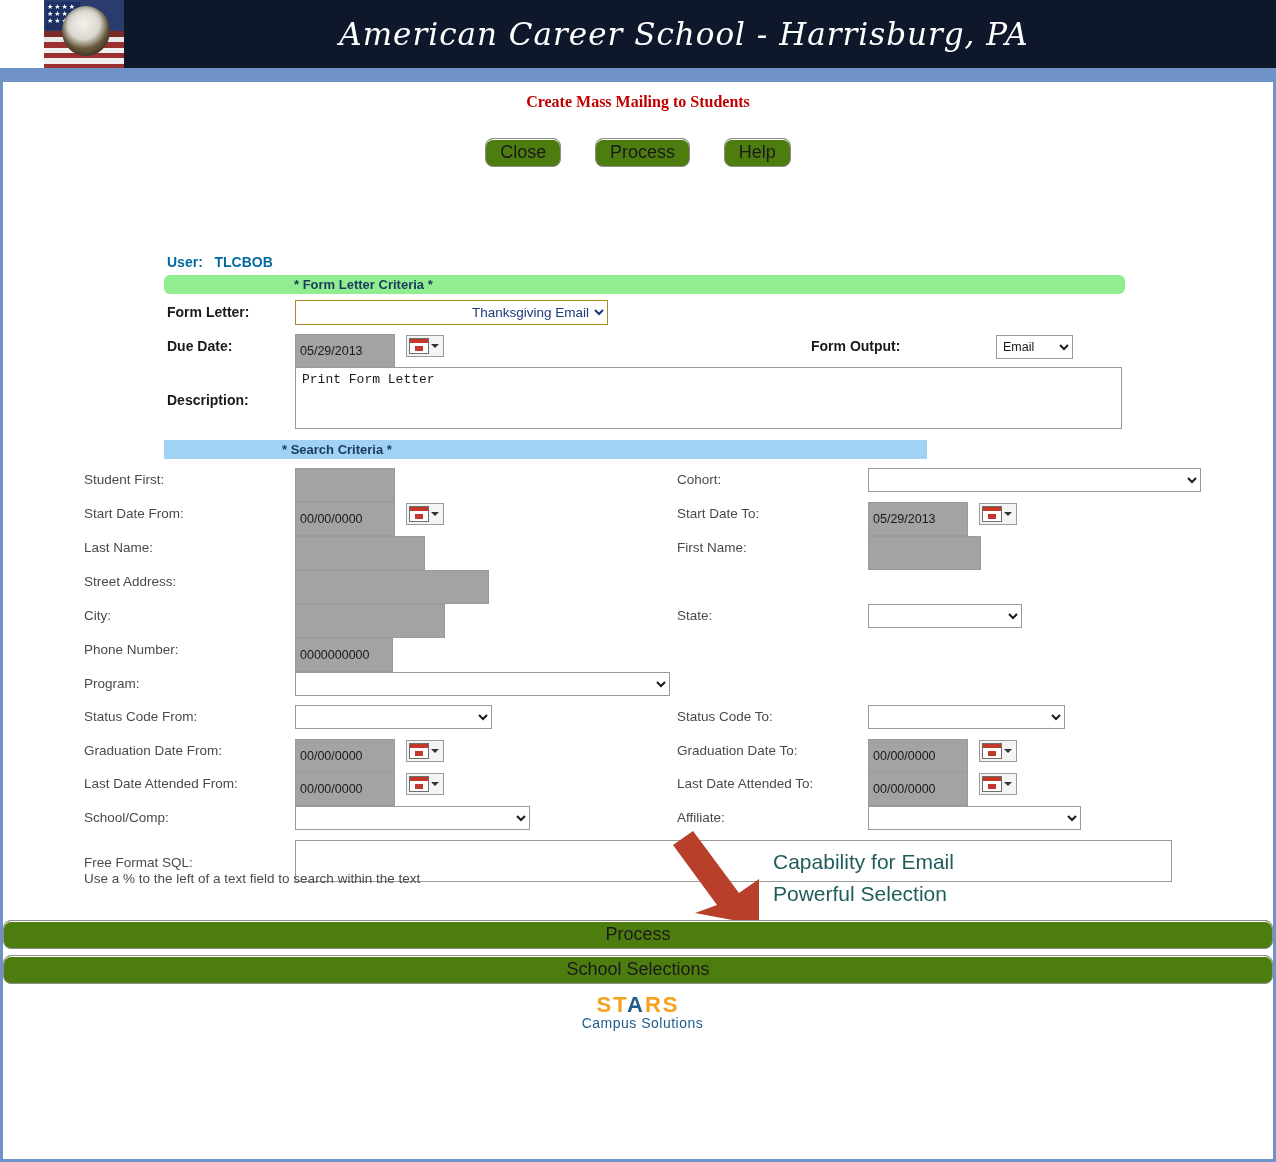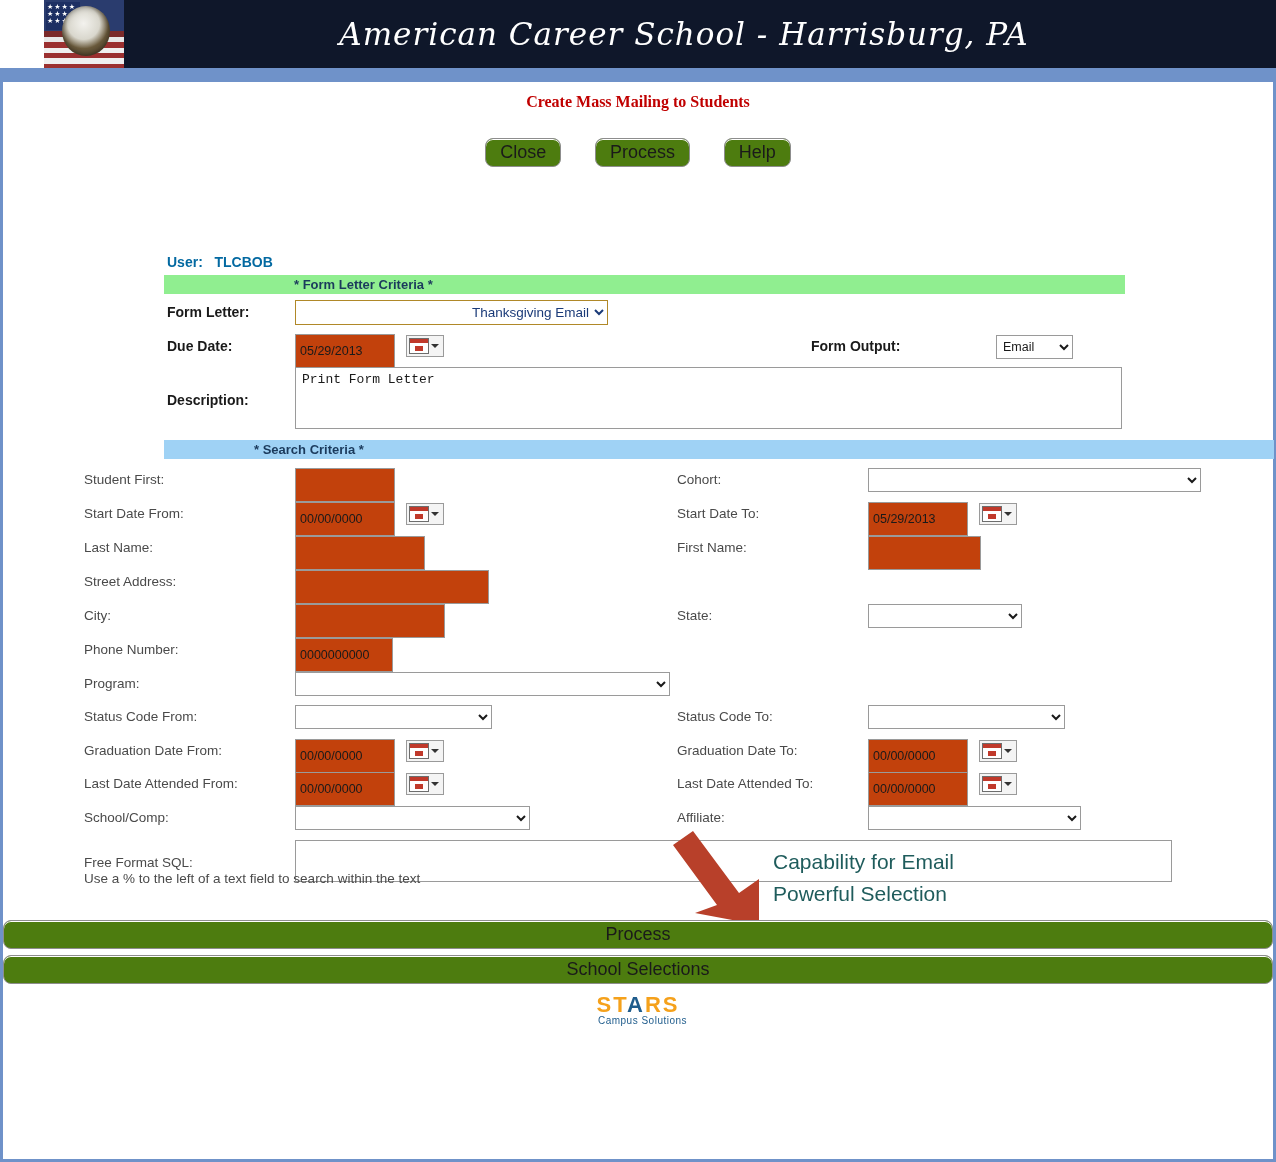--- a/index.html
+++ b/index.html
@@ -154,45 +154,46 @@
     line-height: 19px;
     font-weight: bold;
     font-size: 13px;
     color: #1b3a5c;
     box-sizing: border-box;
   }
   .sec-form {
     left: 161px; top: 193px; width: 961px;
     background: #90ee90;
     padding-left: 130px;
+    border-radius: 6px;
   }
   .sec-search {
-    left: 161px; top: 358px; width: 1110px;
+    left: 161px; top: 358px; width: 763px;
     background: #9fd2f5;
-    padding-left: 90px;
+    padding-left: 118px;
   }
 
   
   .lbl {
     position: absolute;
     font-size: 13.5px;
     color: #4a4a4a;
     white-space: nowrap;
   }
   .lbl.strong {
     font-weight: bold;
     color: #1a1a1a;
     font-size: 14px;
   }
   input.txt {
     position: absolute;
     box-sizing: border-box;
     height: 32px;
     border: 1px solid #9a9a9a;
-    background: #c2410c;
+    background: #a3a3a3;
     font-family: "Liberation Sans", sans-serif;
     font-size: 12.5px;
     color: #1a1a1a;
     padding: 16px 4px;
   }
   input.date {
     font-family: "Liberation Sans", sans-serif;
     font-size: 12.5px;
   }
   select.sel {
@@ -309,21 +310,21 @@
   }
   .footer-logo .stars-word {
     font-family: "Liberation Sans", sans-serif;
     font-weight: bold;
     font-size: 22px;
     letter-spacing: 2px;
     color: #f5a11b;
   }
   .footer-logo .stars-word .blue { color: #1f5c8c; }
   .footer-logo .sub {
-    font-size: 10px;
+    font-size: 14px;
     color: #1f5c8c;
     letter-spacing: .5px;
     margin-top: -3px;
     margin-left: 9px;
   }
 </style>
 </head>
 <body>
 
 <div class="banner">

